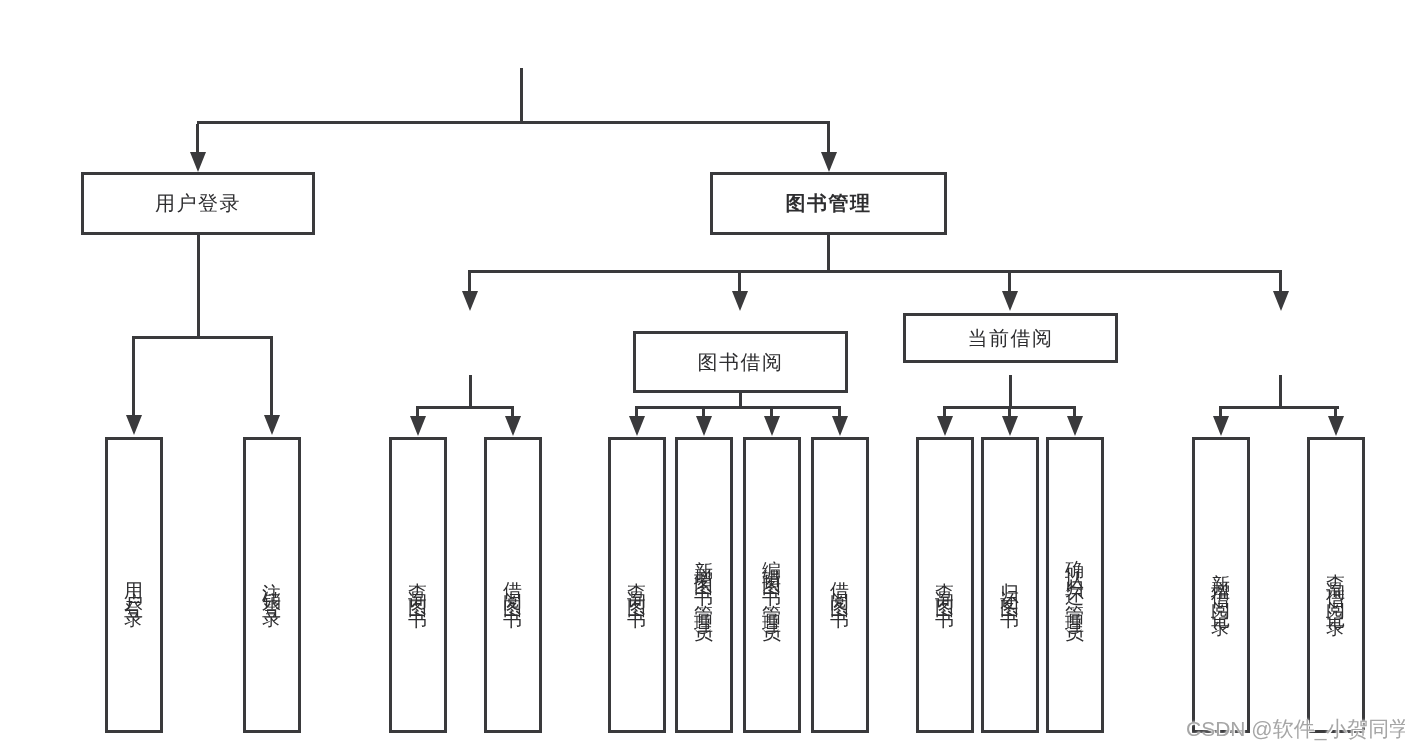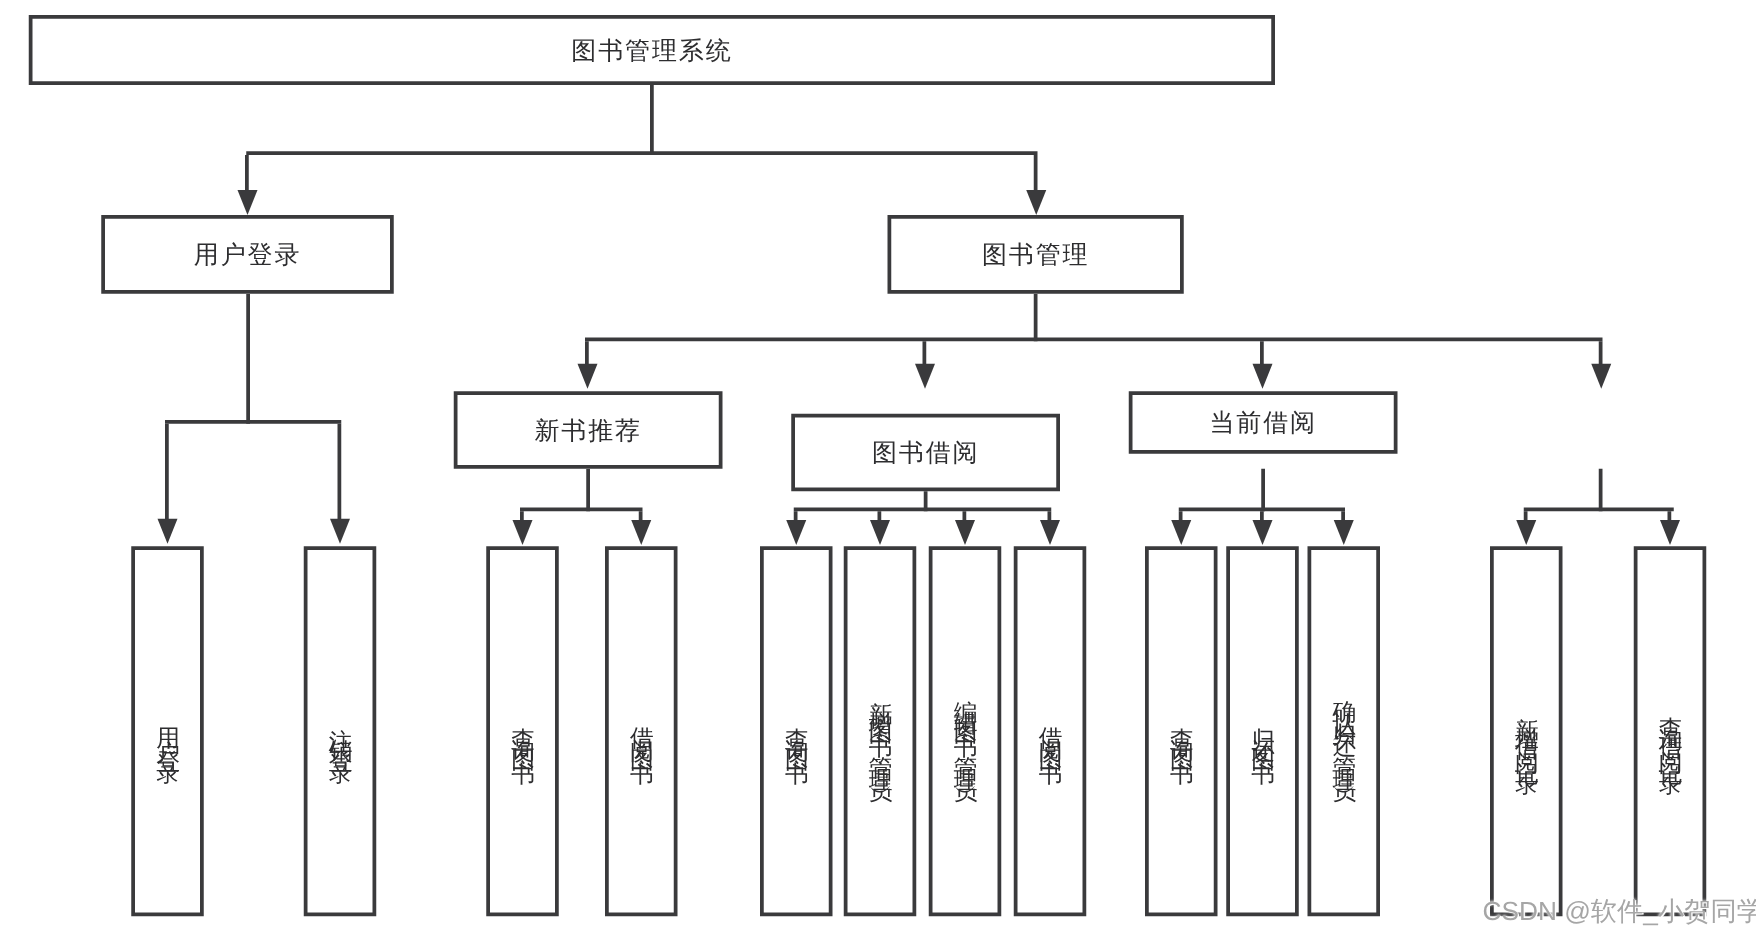--- a/index.html
+++ b/index.html
@@ -31,34 +31,28 @@
     position:absolute;left:1186px;top:715px;z-index:6;white-space:nowrap;
     font-size:21px;color:var(--watermark,#a6a6a6);
     text-shadow:0 0 2px #fff,0 0 3px #fff,1px 1px 0 #fff;
   }
 </style>
 </head>
 <body>
 
 <div class="canvas">
 
-  <div class="box box-h" style="left:23px;top:12px;width:997px;height:56px;">
-    <span>图书管理系统</span>
-  </div>
 
   <div class="box box-h" style="left:81px;top:172px;width:234px;height:63px;">
     <span>用户登录</span>
   </div>
-  <div class="box box-h" style="left:710px;top:172px;width:237px;height:63px;">
+  <div class="box box-h" style="left:710px;top:172px;width:237px;height:63px;font-weight:bold;">
     <span>图书管理</span>
   </div>
 
-  <div class="box box-h" style="left:363px;top:313px;width:215px;height:62px;">
-    <span>新书推荐</span>
-  </div>
   <div class="box box-h" style="left:633px;top:331px;width:215px;height:62px;">
     <span>图书借阅</span>
   </div>
   <div class="box box-h" style="left:903px;top:313px;width:215px;height:50px;">
     <span>当前借阅</span>
   </div>
 
   <div class="box box-v" style="left:105px;top:437px;width:58px;height:296px;">
     <span class="vtext">用户登录</span>
   </div>

